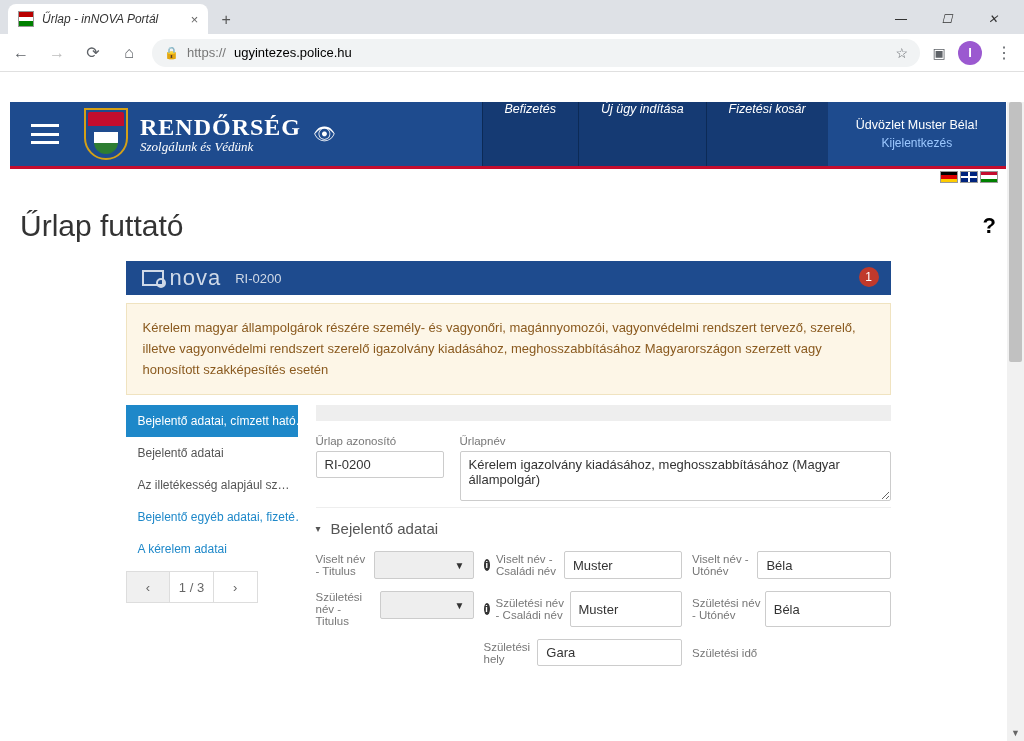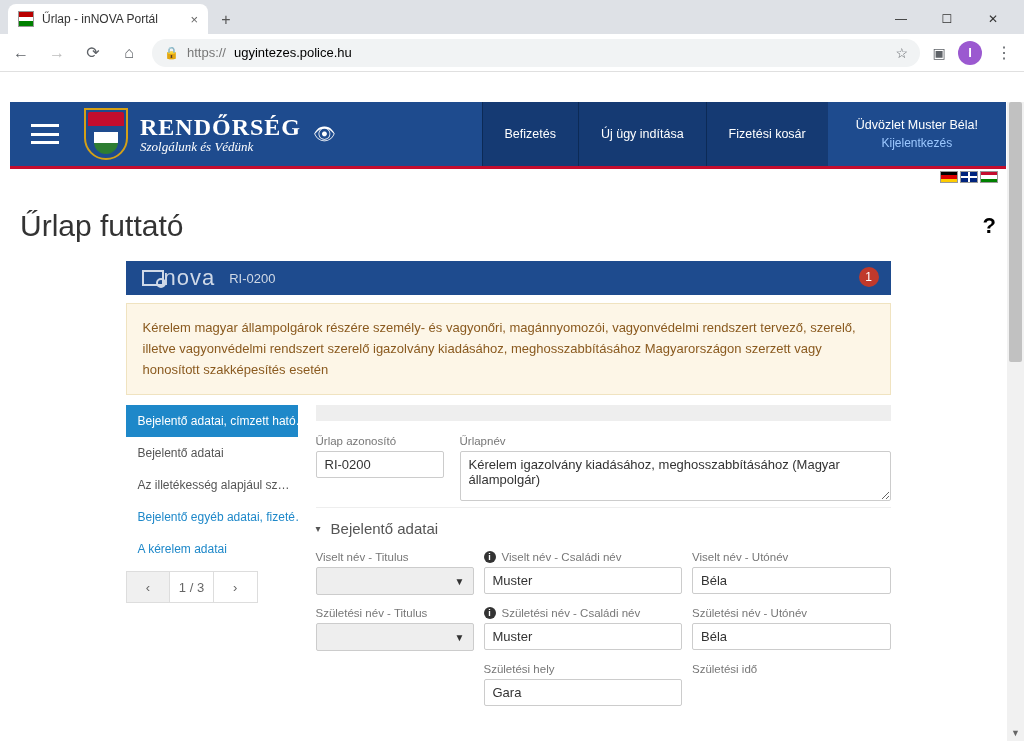--- a/index.html
+++ b/index.html
@@ -1,20 +1,20 @@
 <!DOCTYPE html>
 <html><head>
 <meta charset="utf-8">
 <style>
 * { margin: 0; padding: 0; box-sizing: border-box; font-family: "Segoe UI", Arial, sans-serif; }
 body { background: #fff; width: 1024px; height: 741px; overflow: hidden; position: relative; }
 .win-btn { width: 46px; height: 30px; display: flex; align-items: center; justify-content: center; font-size: 12px; color: #333; cursor: pointer; }
 
 
-.tab-strip { height: 34px; background: #dee1e6; display: flex; align-items: flex-end; padding: 0 8px; }
+.tab-strip { height: 34px; background: #dee1e6; display: flex; align-items: flex-end; padding: 0 8px; font-style: italic; }
 .tab { background: #fff; border-radius: 8px 8px 0 0; height: 30px; display: flex; align-items: center; padding: 0 10px; gap: 8px; min-width: 200px; font-size: 12px; color: #333; position: relative; }
 .tab-favicon { width: 16px; height: 16px; background: linear-gradient(#b90000 33%, #fff 33% 66%, #008000 66%); border: 1px solid #999; }
 .tab-close { font-size: 13px; color: #666; cursor: pointer; margin-left: auto; }
 .new-tab { width: 28px; height: 28px; display: flex; align-items: center; justify-content: center; font-size: 16px; color: #555; cursor: pointer; margin-left: 4px; }
 
 
 .toolbar { height: 38px; background: #fff; display: flex; align-items: center; padding: 0 8px; gap: 10px; border-bottom: 1px solid #e0e0e0; }
 .nav-btn { width: 26px; height: 26px; display: flex; align-items: center; justify-content: center; font-size: 16px; color: #5f6368; cursor: pointer; border-radius: 50%; }
 .nav-btn.disabled { color: #bdbdbd; }
 .addr { flex: 1; height: 28px; background: #f1f3f4; border-radius: 14px; display: flex; align-items: center; padding: 0 12px; gap: 8px; font-size: 13px; color: #333; }
@@ -36,21 +36,21 @@
 .hamburger-lines span { height: 3px; background: #fff; }
 .brand { display: flex; align-items: center; gap: 12px; padding-left: 4px; }
 .crest { width: 44px; height: 52px; background: #1e4b8e; border: 2px solid #d4a017; border-radius: 0 0 22px 22px; position: relative; }
 .crest::before { content:""; position:absolute; top:2px; left:2px; right:2px; height:14px; background:#c40d2e; border-radius:2px 2px 0 0; }
 .crest::after { content:""; position:absolute; bottom:4px; left:8px; right:8px; height:22px; background: linear-gradient(#fff 50%, #2e7d32 50%); border-radius: 0 0 12px 12px; }
 .brand-text { color: #fff; line-height: 1.1; }
 .brand-title { font-family: Georgia, 'Times New Roman', serif; font-size: 24px; letter-spacing: 1px; font-weight: 700; }
 .brand-sub { font-family: Georgia, serif; font-style: italic; font-size: 13px; }
 .eye-off { color: #fff; font-size: 18px; margin-left: 12px; align-self: center; }
 .nav-spacer { flex: 1; }
-.nav-item { background: #153a73; border-left: 1px solid #0c2a56; display: flex; align-items: center; justify-content: center; padding: 0 22px; color: #fff; font-size: 12.5px; cursor: pointer; white-space: nowrap; }
+.nav-item { background: #153a73; border-left: 1px solid #0c2a56; display: flex; align-items: flex-start; justify-content: center; padding: 0 22px; color: #fff; font-size: 12.5px; cursor: pointer; white-space: nowrap; font-style: italic; }
 .nav-item:first-of-type { border-left: 1px solid #0c2a56; }
 .user-area { background: transparent; display: flex; flex-direction: column; align-items: center; justify-content: center; padding: 0 28px; color: #fff; font-size: 12.5px; gap: 4px; }
 .user-area .logout { color: #9cc8ff; font-size: 12px; cursor: pointer; }
 
 
 .flag-strip { height: 16px; display: flex; justify-content: flex-end; align-items: center; gap: 2px; padding-right: 8px; background: #fff; margin-top: 0; }
 .flag { width: 18px; height: 12px; border: 1px solid #999; cursor: pointer; }
 .flag.de { background: linear-gradient(#000 33%, #d00 33% 66%, #fc0 66%); }
 .flag.en { background: #00247d; position: relative; }
 .flag.en::before, .flag.en::after { content:""; position:absolute; background:#fff; }
@@ -59,21 +59,21 @@
 .flag.hu { background: linear-gradient(#c40d2e 33%, #fff 33% 66%, #008000 66%); }
 
 
 .page-title-row { display: flex; align-items: center; padding: 24px 10px 18px 10px; }
 .page-title { font-family: Liberation Sans, sans-serif; font-size: 30px; color: #333; font-weight: 400; }
 .help-q { margin-left: auto; font-size: 22px; font-weight: 700; cursor: pointer; }
 
 
 .form-wrap { margin: 0 auto; width: 765px; }
 .form-banner { background: #1e4b8e; height: 34px; display: flex; align-items: center; padding: 0 16px; color: #fff; position: relative; }
-.nova-logo { font-family: Arial, sans-serif; font-size: 22px; letter-spacing: 1px; color: #cfd9e8; display: flex; align-items: center; gap: 0; }
+.nova-logo { font-family: Arial, sans-serif; font-size: 22px; letter-spacing: 1px; color: #cfd9e8; display: flex; align-items: center; gap: 6px; }
 .nova-sq { width: 22px; height: 16px; border: 2px solid #cfd9e8; position: relative; }
 .nova-sq::after { content:""; position:absolute; width:6px; height:6px; border:2px solid #cfd9e8; border-radius:50%; right:-4px; bottom:-4px; }
 .form-code { margin-left: 14px; font-size: 13px; color: #d0d9e6; }
 .badge-red { position: absolute; right: 12px; top: 6px; background: #c0392b; color: #fff; width: 20px; height: 20px; border-radius: 10px; display: flex; align-items: center; justify-content: center; font-size: 12px; }
 
 .desc-box { background: #fdf6e7; border: 1px solid #f0e3c0; padding: 14px 16px; font-size: 13px; color: #8a5a1f; line-height: 1.6; margin-top: 8px; }
 
 .form-body { display: flex; margin-top: 10px; gap: 0; }
 .steps { width: 172px; }
 .step { height: 32px; display: flex; align-items: center; padding: 0 12px; font-size: 12px; color: #555; cursor: pointer; white-space: nowrap; overflow: hidden; text-overflow: ellipsis; }
@@ -101,21 +101,21 @@
 textarea.txt { resize: both; height: 50px; }
 .readonly { background: #f0f0f0; }
 .dropdown { background: #eee; display: flex; align-items: center; justify-content: flex-end; height: 28px; cursor: pointer; }
 .caret { font-size: 10px; color: #333; }
 
 .subsection { border-top: 1px solid #eee; padding-top: 12px; margin-top: 6px; }
 .subsection-header { display: flex; align-items: center; gap: 10px; font-family: Georgia, serif; font-size: 15px; color: #555; margin-bottom: 14px; cursor: pointer; }
 .chev { font-size: 10px; }
 
 .grid3 { display: flex; gap: 10px; }
-.grid3 .gcol { flex: 1; display: flex; flex-direction: column; gap: 4px; }
+.grid3 .gcol { flex: 1; display: flex; flex-direction: row; gap: 4px; }
 .grid3 .gcol.titulus { flex: 0 0 158px; }
 
 .date-field { display: flex; align-items: center; gap: 6px; }
 .cal-icon { font-size: 13px; color: #666; margin-left: auto; }
 
 
 .vscroll { position: absolute; right: 0; top: 0; bottom: 0; width: 17px; background: #f1f1f1; }
 .vscroll .thumb { position: absolute; left: 2px; right: 2px; top: 0; height: 260px; background: #c1c1c1; border-radius: 2px; }
 .vscroll .arrow { position: absolute; left: 0; right: 0; height: 17px; display: flex; align-items: center; justify-content: center; font-size: 9px; color: #666; }
 .vscroll .arrow.up { top: 0; }

